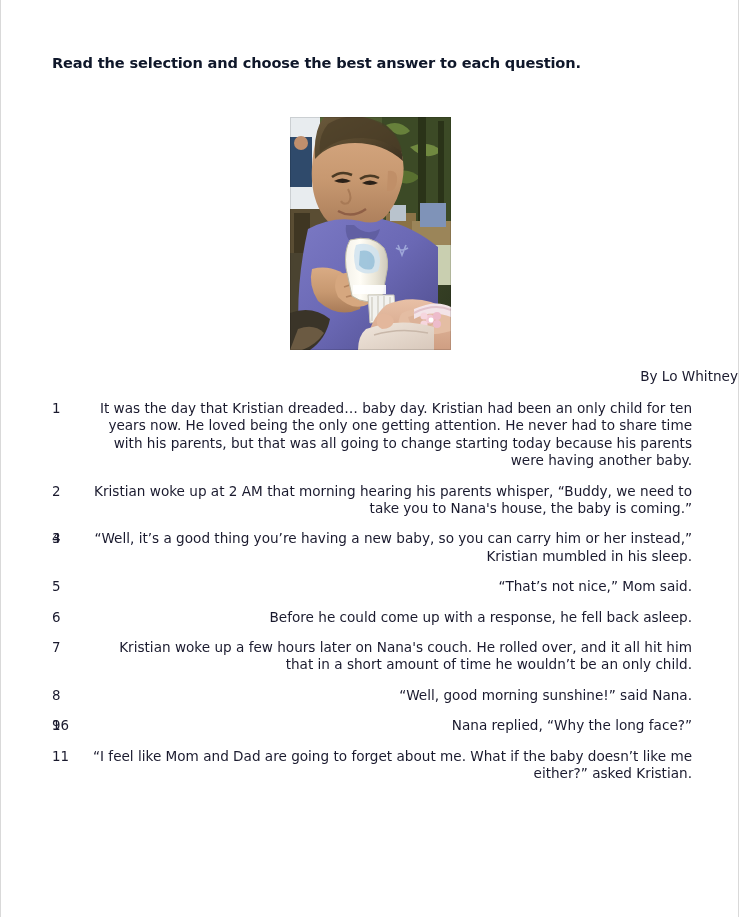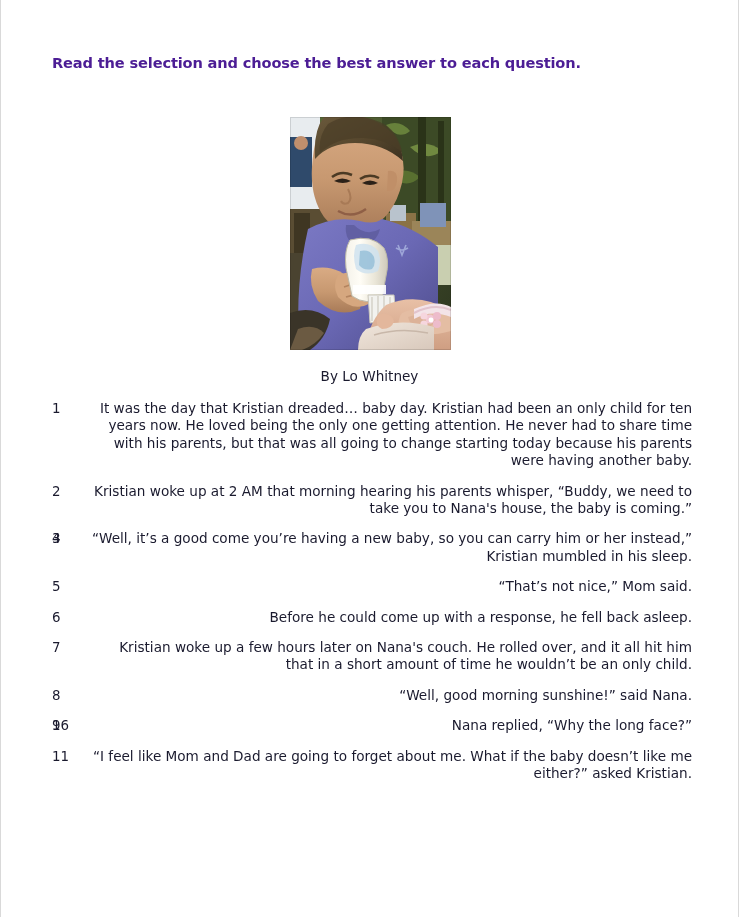--- a/index.html
+++ b/index.html
@@ -21,21 +21,21 @@
     overflow: hidden;
   }
 
   
   .instruction {
     position: absolute;
     left: 51px;
     top: 54px;
     font-size: 14.6px;
     font-weight: bold;
-    color: #4c1d95;
+    color: #0f172a;
     letter-spacing: -0.15px;
     white-space: nowrap;
   }
 
   
   .story-title {
     position: absolute;
     left: 0;
     right: 0;
     top: 87px;
@@ -58,21 +58,21 @@
     background: #3a3326;
   }
   .photo-svg { display: block; width: 161px; height: 233px; }
 
   
   .byline {
     position: absolute;
     left: 0;
     right: 0;
     top: 368px;
-    text-align: center;
+    text-align: right;
     font-size: 13.6px;
     color: #1a1a2e;
   }
 
   
   .body-block {
     position: absolute;
     left: 0;
     top: 400px;
     width: 739px;
@@ -246,21 +246,21 @@
       <span class="para-num">2</span>
       <span class="para-text">Kristian woke up at 2 AM that morning hearing his parents whisper, “Buddy, we need to take you to Nana's house, the baby is coming.”</span>
     </div>
 
     <div class="para">
       <span class="para-num">3</span>
     </div>
 
     <div class="para">
       <span class="para-num">4</span>
-      <span class="para-text">“Well, it’s a good come you’re having a new baby, so you can carry him or her instead,” Kristian mumbled in his sleep.</span>
+      <span class="para-text">“Well, it’s a good thing you’re having a new baby, so you can carry him or her instead,” Kristian mumbled in his sleep.</span>
     </div>
 
     <div class="para">
       <span class="para-num">5</span>
       <span class="para-text">“That’s not nice,” Mom said.</span>
     </div>
 
     <div class="para">
       <span class="para-num">6</span>
       <span class="para-text">Before he could come up with a response, he fell back asleep.</span>

